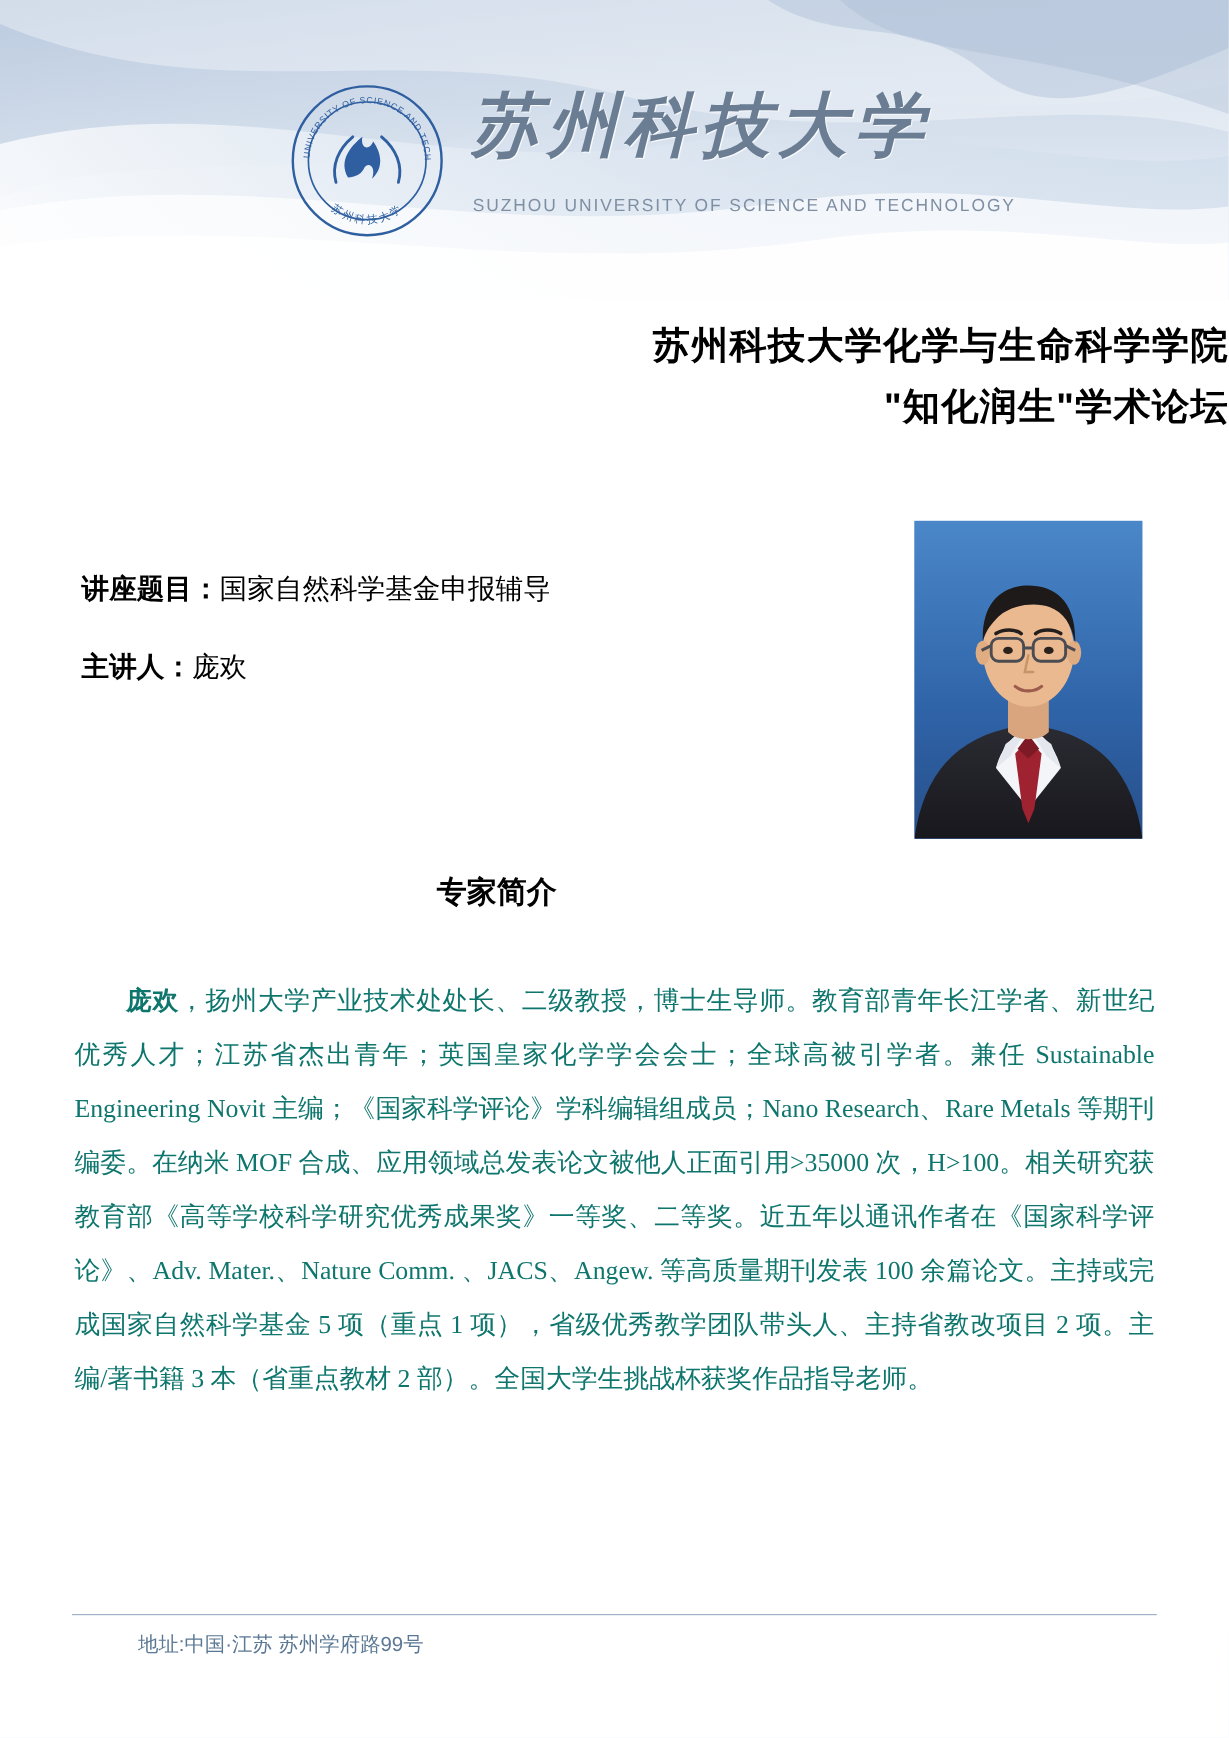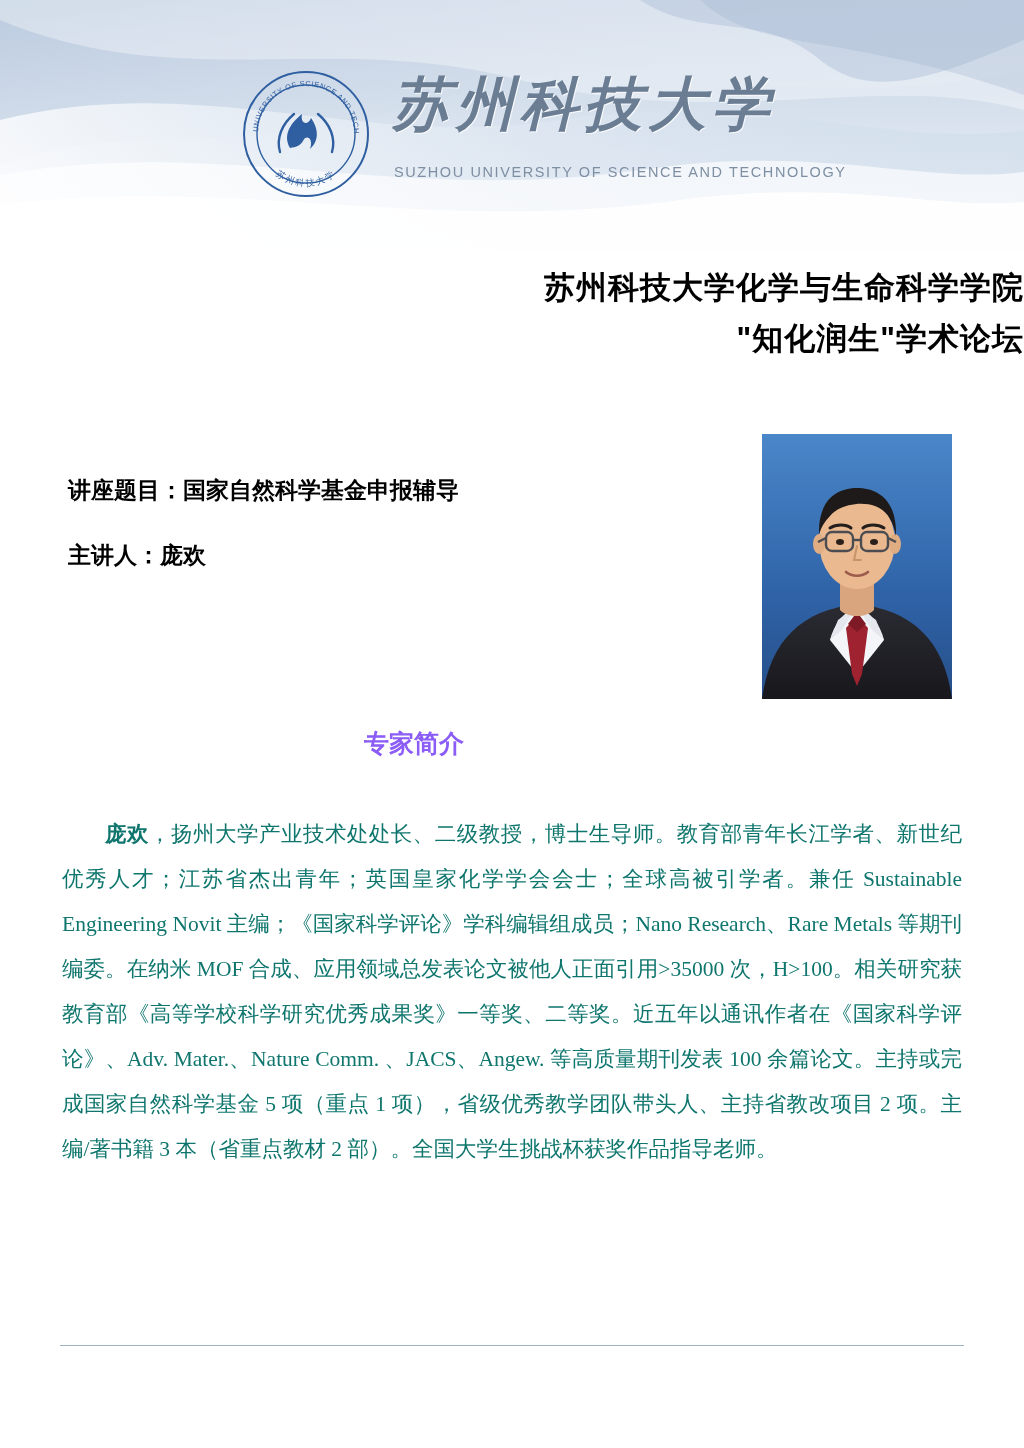--- a/index.html
+++ b/index.html
@@ -99,21 +99,21 @@
   .info-line {
     font-family: "Liberation Sans", sans-serif;
     font-weight: bold;
     font-size: 23px;
     line-height: 65px;
     color: #000;
     white-space: nowrap;
   }
   .info-line .num {
     font-family: "Liberation Serif", serif;
-    font-weight: bold;
+    font-weight: normal;
     margin-top: 28px;
   }
 
   
   .portrait {
     position: absolute;
     left: 762px;
     top: 434px;
     width: 190px;
     height: 265px;
@@ -125,21 +125,21 @@
   
   .sec-head {
     position: absolute;
     left: 0;
     top: 727px;
     width: 828px;
     text-align: center;
     font-family: "Liberation Sans", sans-serif;
     font-weight: bold;
     font-size: 25px;
-    color: #8b5cf6;
+    color: #000000;
   }
 
   
   .bio {
     position: absolute;
     left: 62px;
     top: 790px;
     width: 900px;
     font-family: "Liberation Serif", "DejaVu Serif", serif;
     font-size: 21.5px;
@@ -314,14 +314,15 @@
 </div>
 
 <div class="sec-head">专家简介</div>
 
 <p class="bio"><b>庞欢</b><span>，扬州大学产业技术处处长、二级教授，博士生导师。教育部青年长江学者、新世纪优秀人才；江苏省杰出青年；英国皇家化学学会会士；全球高被引学者。兼任 Sustainable Engineering Novit 主编；《国家科学评论》学科编辑组成员；Nano Research、Rare Metals 等期刊编委。在纳米 MOF 合成、应用领域总发表论文被他人正面引用&gt;35000 次，H&gt;100。相关研究获教育部《高等学校科学研究优秀成果奖》一等奖、二等奖。近五年以通讯作者在《国家科学评论》、Adv. Mater.、Nature Comm. 、JACS、Angew. 等高质量期刊发表 100 余篇论文。主持或完成国家自然科学基金 5 项（重点 1 项），省级优秀教学团队带头人、主持省教改项目 2 项。主编/著书籍 3 本（省重点教材 2 部）。全国大学生挑战杯获奖作品指导老师。</span></p>
 
 <div class="footer-band"></div>
 <div class="footer-rule"></div>
 <div class="footer">
   <div class="col-left">
+    <div class="frow">地址:中国·江苏 苏州学府路99号</div>
   </div>
 </div>
 
 </body></html>

